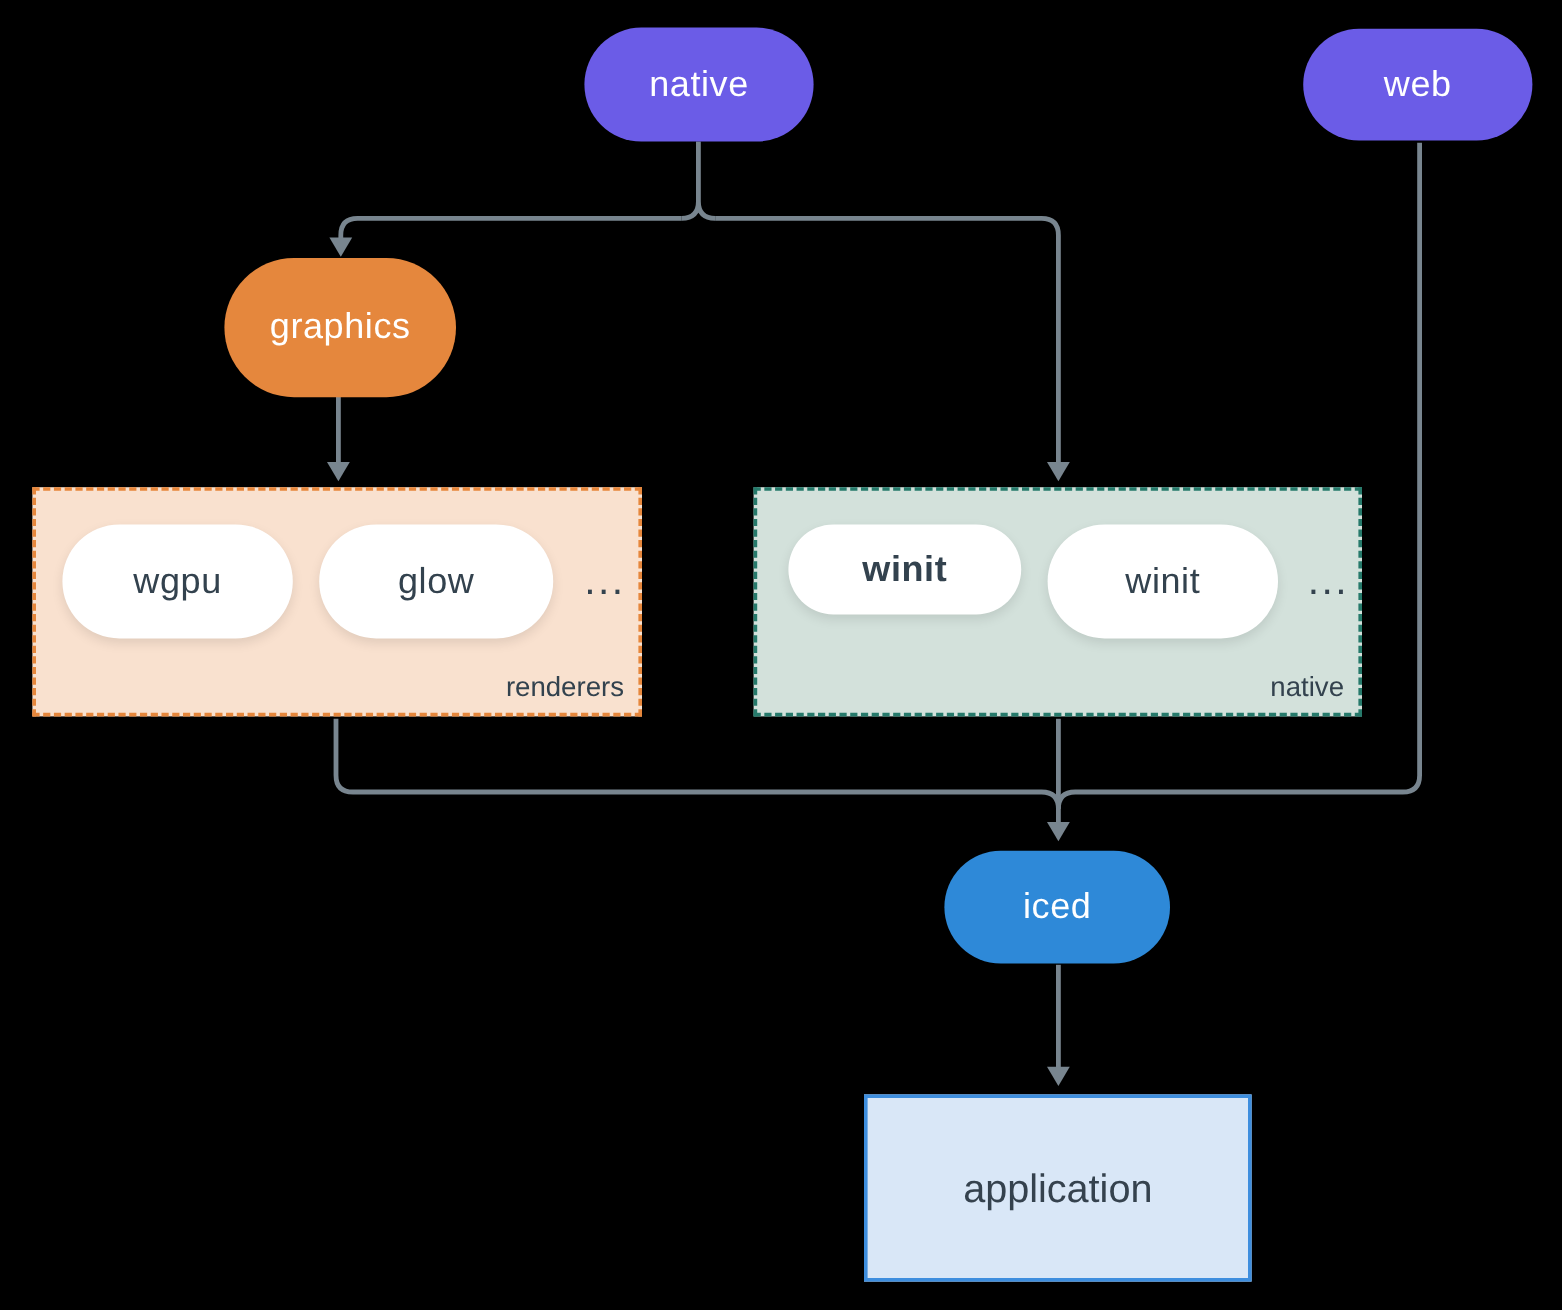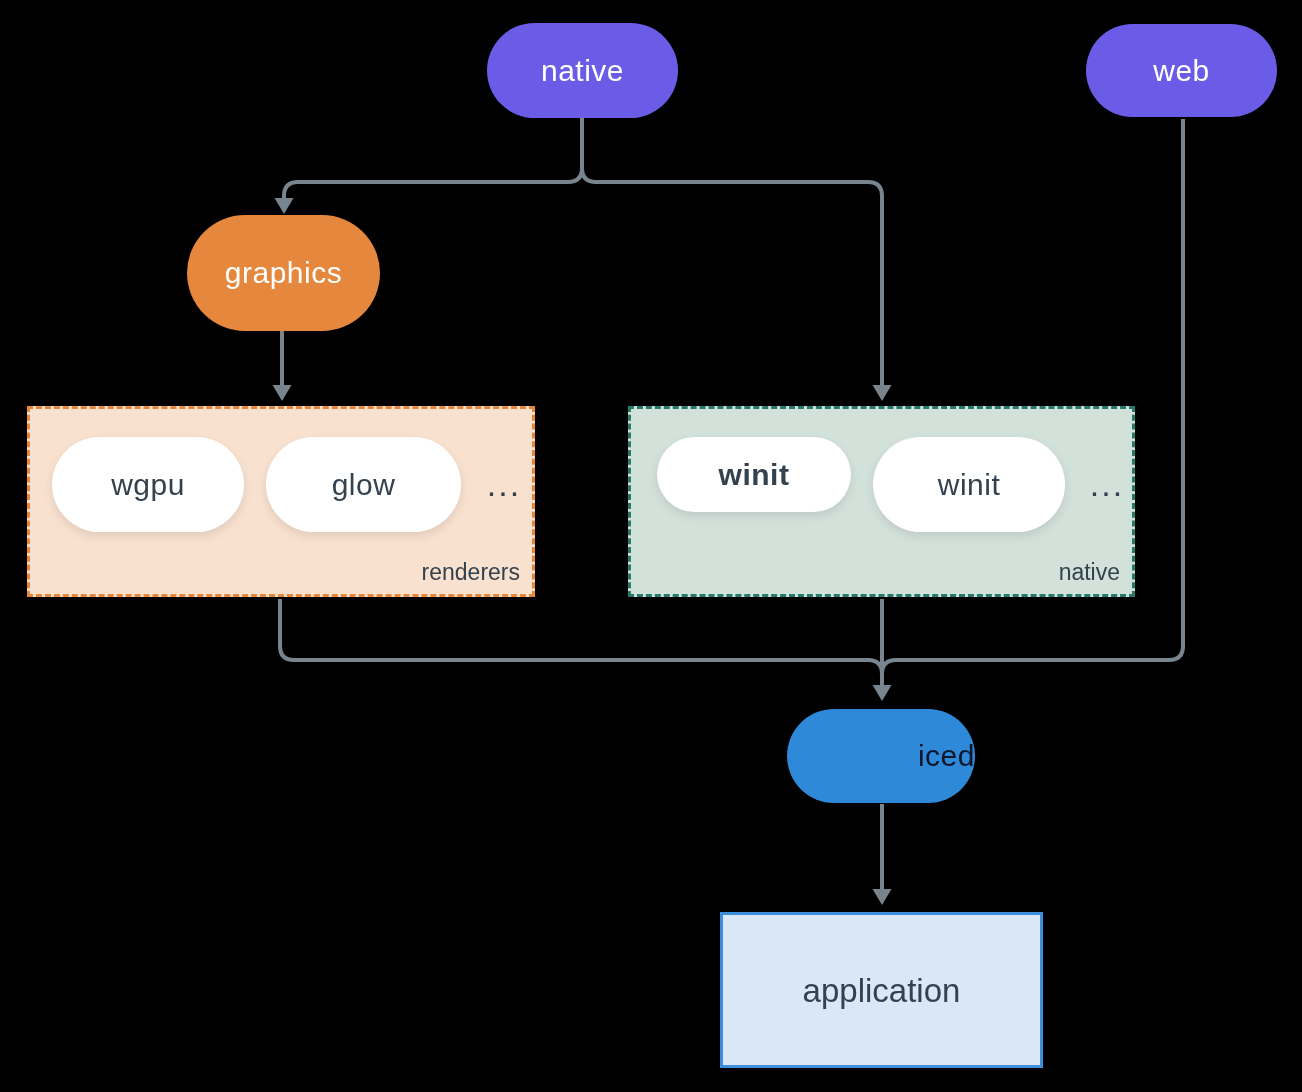--- a/index.html
+++ b/index.html
@@ -35,21 +35,21 @@
     position: absolute;
     display: flex;
     align-items: center;
     justify-content: center;
     border-radius: 60px;
     font-size: 30px;
     letter-spacing: 0.5px;
   }
   .pill.purple { background: #6B5CE7; color: #FFFFFF; }
   .pill.orange { background: #E5873D; color: #FFFFFF; }
-  .pill.blue   { background: #2E89D8; color: #0f172a; justify-content: flex-end; }
+  .pill.blue   { background: #2E89D8; color: #ffffff; }
   .pill.white  {
     background: #FFFFFF;
     color: #33424E;
     box-shadow: 0 4px 10px rgba(0,0,0,0.10);
   }
   .groupbox {
     position: absolute;
     box-sizing: border-box;
   }
   .groupbox.renderers {

